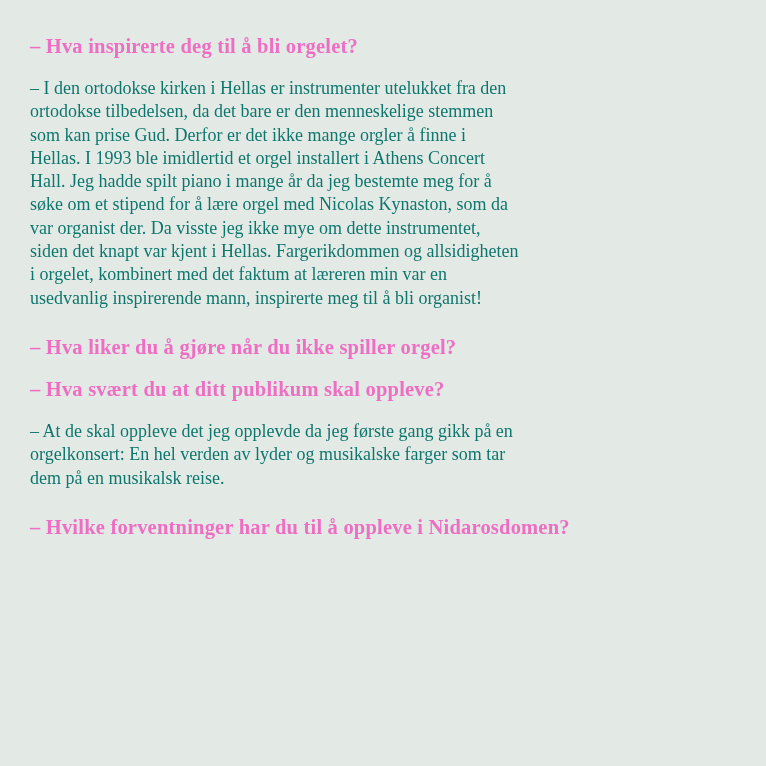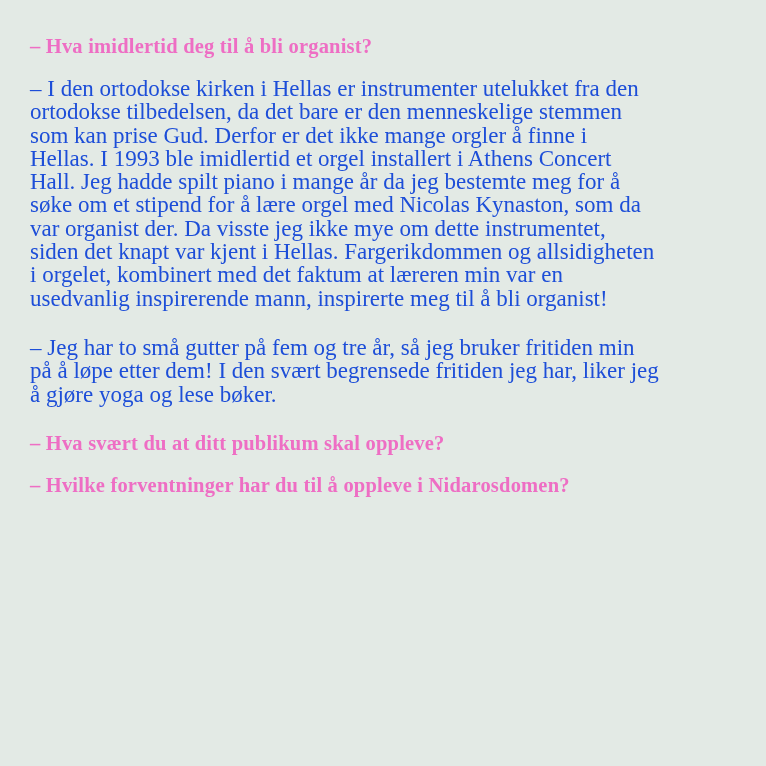--- a/index.html
+++ b/index.html
@@ -19,53 +19,54 @@
   .question {
     color: #ee6ec4;
     font-weight: bold;
     font-size: 20.5px;
     line-height: 23px;
     margin: 0 0 19px 0;
     white-space: pre-line;
     letter-spacing: 0.2px;
   }
   .answer {
-    color: #1d4ed8;
-    font-size: 23px;
+    color: #0f766e;
+    font-size: 18px;
     line-height: 23.3px;
     margin: 0 0 26px 0;
     white-space: pre-line;
   }
 </style>
 </head>
 <body>
 
 <div class="page">
 
   <section class="qa-section">
-    <h2 class="question">– Hva imidlertid deg til å bli organist?</h2>
+    <h2 class="question">– Hva inspirerte deg til å bli orgelet?</h2>
     <p class="answer">– I den ortodokse kirken i Hellas er instrumenter utelukket fra den
 ortodokse tilbedelsen, da det bare er den menneskelige stemmen
 som kan prise Gud. Derfor er det ikke mange orgler å finne i
 Hellas. I 1993 ble imidlertid et orgel installert i Athens Concert
 Hall. Jeg hadde spilt piano i mange år da jeg bestemte meg for å
 søke om et stipend for å lære orgel med Nicolas Kynaston, som da
 var organist der. Da visste jeg ikke mye om dette instrumentet,
 siden det knapt var kjent i Hellas. Fargerikdommen og allsidigheten
 i orgelet, kombinert med det faktum at læreren min var en
 usedvanlig inspirerende mann, inspirerte meg til å bli organist!</p>
   </section>
 
   <section class="qa-section">
-    <p class="answer">– Jeg har to små gutter på fem og tre år, så jeg bruker fritiden min
-på å løpe etter dem! I den svært begrensede fritiden jeg har, liker jeg
-å gjøre yoga og lese bøker.</p>
+    <h2 class="question">– Hva liker du å gjøre når du ikke spiller orgel?</h2>
   </section>
 
   <section class="qa-section">
     <h2 class="question">– Hva svært du at ditt publikum skal oppleve?</h2>
+    <p class="answer">– At de skal oppleve det jeg opplevde da jeg første gang gikk på en
+orgelkonsert: En hel verden av lyder og musikalske farger som tar
+dem på en musikalsk reise.</p>
   </section>
 
   <section class="qa-section">
     <h2 class="question">– Hvilke forventninger har du til å oppleve i Nidarosdomen?</h2>
   </section>
 
 </div>
 
 </body></html>

